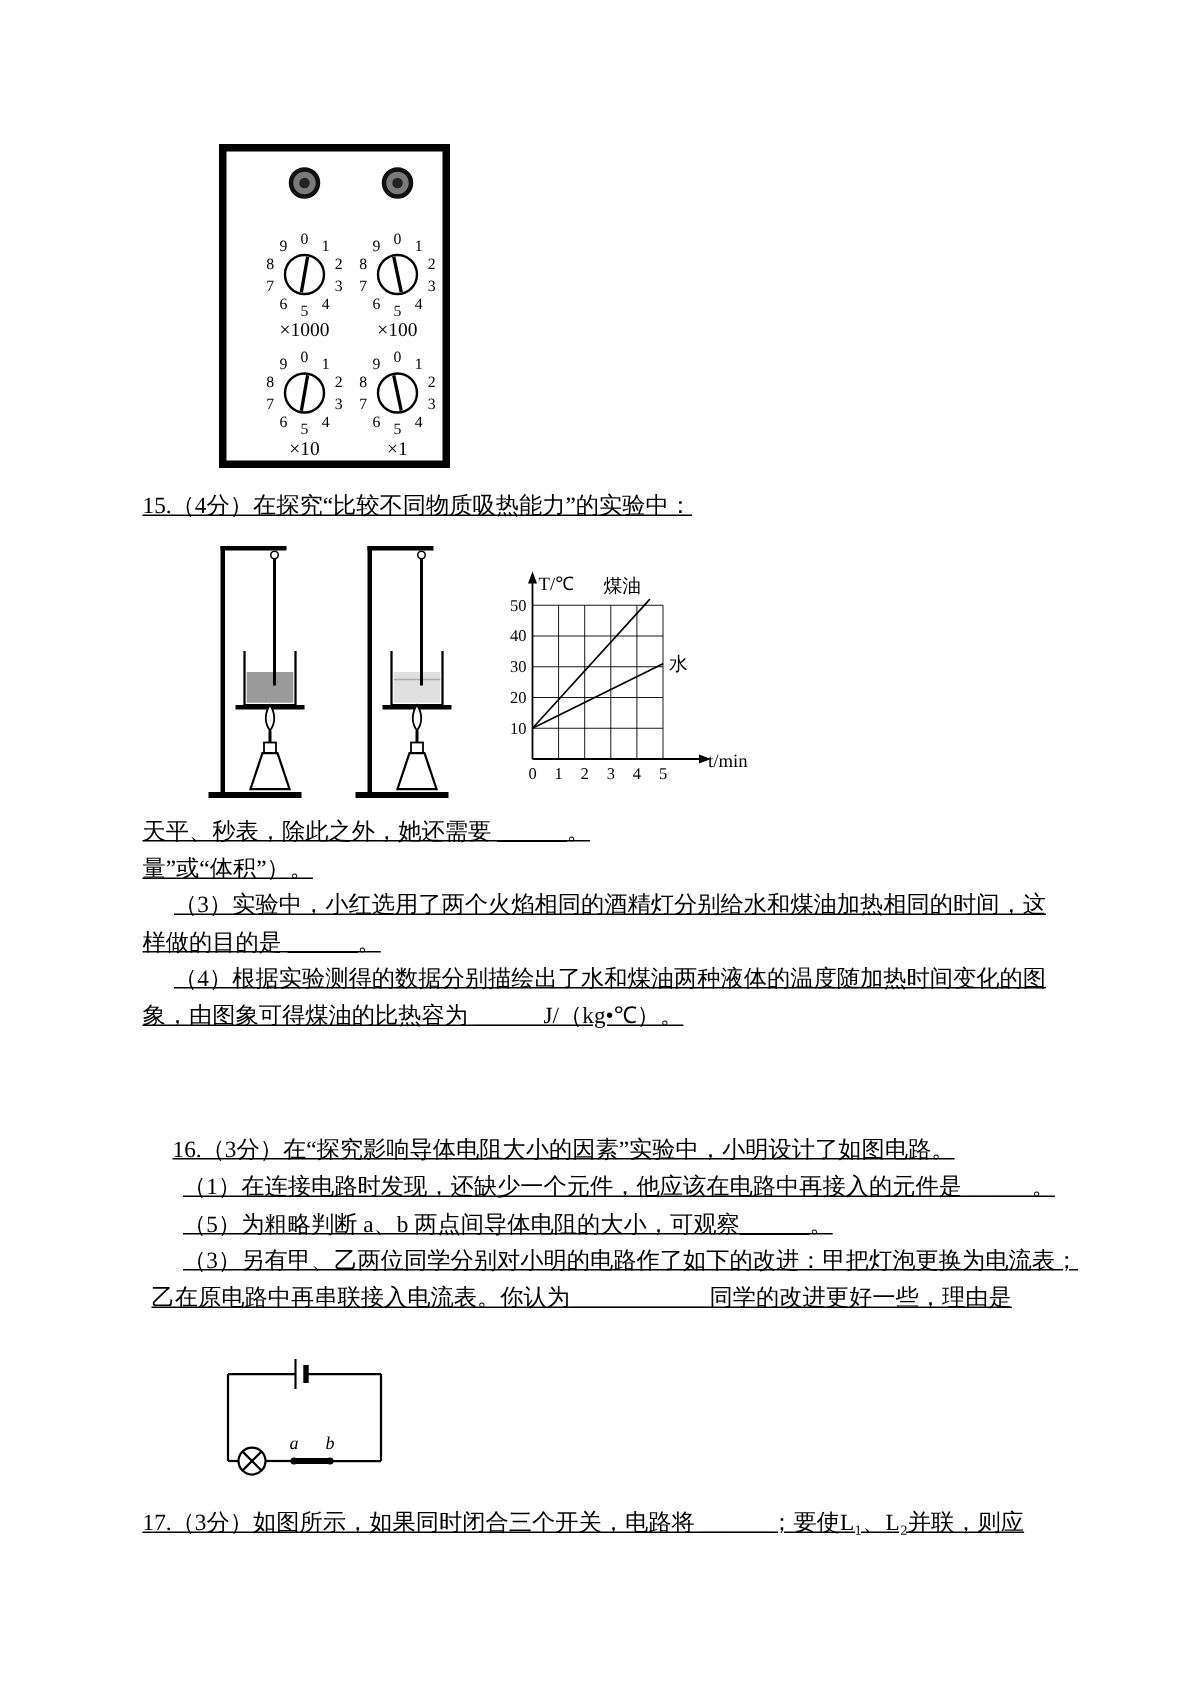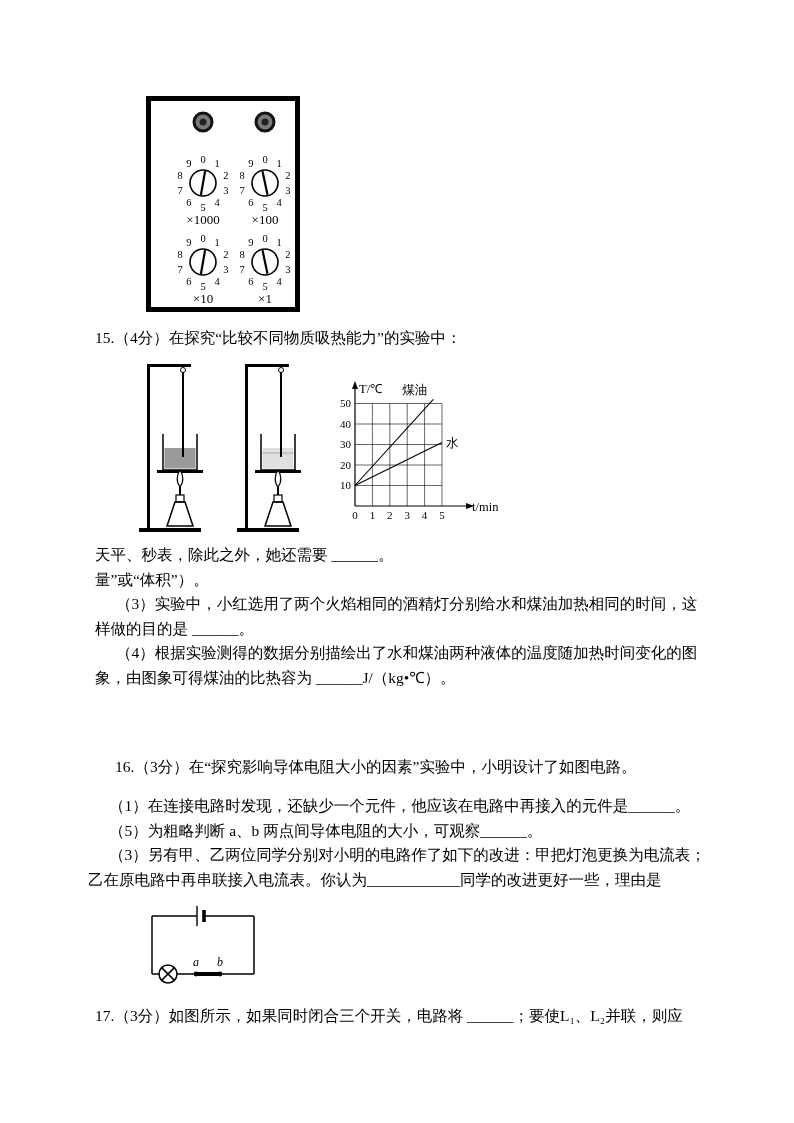--- a/index.html
+++ b/index.html
@@ -1,21 +1,21 @@
 <!DOCTYPE html>
 <html><head>
 <meta charset="utf-8">
 <style>
   html,body{margin:0;padding:0;background:#ffffff;}
   .page{
     position:relative;width:794px;height:1123px;background:#ffffff;color:#000;
     font-family:"Liberation Serif",serif;font-size:15.5px;overflow:hidden;
   }
   .abs{position:absolute;}
-  .textline{line-height:24.5px;white-space:pre;}
+  .textline{line-height:24.5px;white-space:pre;text-decoration:underline;}
   .indent{padding-left:21px;}
   .fig{position:absolute;}
   svg text{fill:#000;}
 </style>
 </head>
 <body>
 
 <div class="page">
 
   <div class="fig" style="left:145px;top:95px;width:156px;height:218px;"><svg width="156" height="218" viewBox="0 0 156 218" font-family="Liberation Serif, serif">
@@ -171,21 +171,21 @@
     <div class="textline">量”或“体积”）。</div>
     <div class="textline indent">（3）实验中，小红选用了两个火焰相同的酒精灯分别给水和煤油加热相同的时间，这</div>
     <div class="textline">样做的目的是 ______。</div>
     <div class="textline indent">（4）根据实验测得的数据分别描绘出了水和煤油两种液体的温度随加热时间变化的图</div>
     <div class="textline">象，由图象可得煤油的比热容为 ______J/（kg•℃）。</div>
   </div>
 
   <div class="abs" style="left:95px;top:755px;margin-left:20px;">
     <div class="textline">16.（3分）在“探究影响导体电阻大小的因素”实验中，小明设计了如图电路。</div>
   </div>
-  <div class="abs" style="left:88px;top:780px;margin-top:14px;">
+  <div class="abs" style="left:101px;top:780px;">
     <div class="textline indent">（1）在连接电路时发现，还缺少一个元件，他应该在电路中再接入的元件是______。</div>
     <div class="textline indent">（5）为粗略判断 a、b 两点间导体电阻的大小，可观察______。</div>
     <div class="textline indent">（3）另有甲、乙两位同学分别对小明的电路作了如下的改进：甲把灯泡更换为电流表；</div>
     <div class="textline">乙在原电路中再串联接入电流表。你认为____________同学的改进更好一些，理由是</div>
   </div>
 
   <div class="fig" style="left:138px;top:900px;">
     <svg width="130" height="92" viewBox="0 0 130 92" font-family="Liberation Serif, serif">
       <g stroke="#000" stroke-width="1.5" fill="none">
         <line x1="14" y1="16" x2="14" y2="74"></line>

